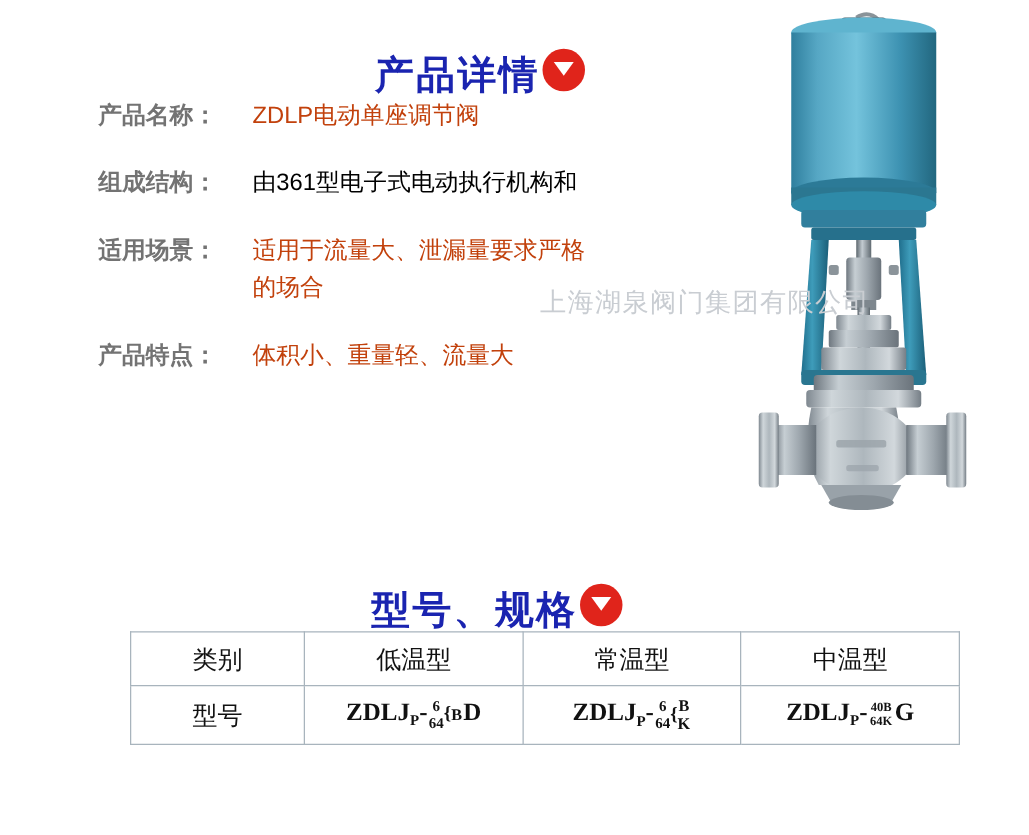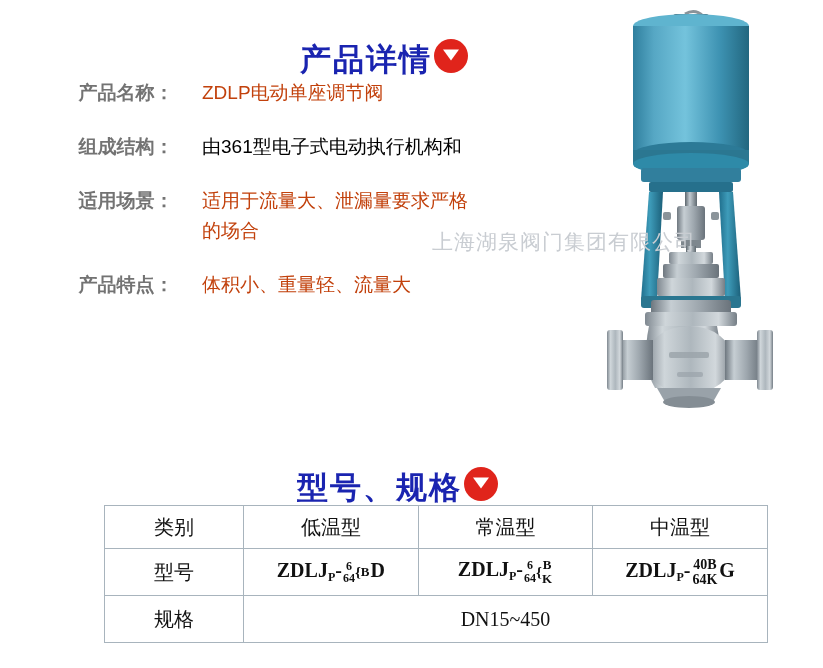--- a/index.html
+++ b/index.html
@@ -163,21 +163,21 @@
     vertical-align: middle;
     text-align: center;
     font-size: 13px;
     line-height: 1.05;
     margin: 0 1px;
   }
   .stack span { display: block; }
   .twoline {
     display: inline-block;
     vertical-align: middle;
-    font-size: 14px;
+    font-size: 10px;
     line-height: 1.1;
     margin: 0 2px;
   }
   .twoline span { display: block; }
 </style>
 </head>
 <body>
 
 <div class="page">
 
@@ -325,20 +325,16 @@
         </td>
 
         <td class="c3 model-cell">
           <span class="base">ZDLJ</span><span class="sub">P</span><span class="base">-</span><span class="frac"><span class="num">6</span><span class="den">64</span></span><span class="brace">{</span><span class="stack"><span>B</span><span>K</span></span><span class="base"></span>
         </td>
 
         <td class="c4 model-cell">
           <span class="base">ZDLJ</span><span class="sub">P</span><span class="base">-</span><span class="twoline"><span>40B</span><span>64K</span></span><span class="base">G</span>
         </td>
       </tr>
-      <tr>
-        <td class="c1">规格</td>
-        <td colspan="3">DN15~450</td>
-      </tr>
     </tbody>
   </table>
 
 </div>
 
 </body></html>

